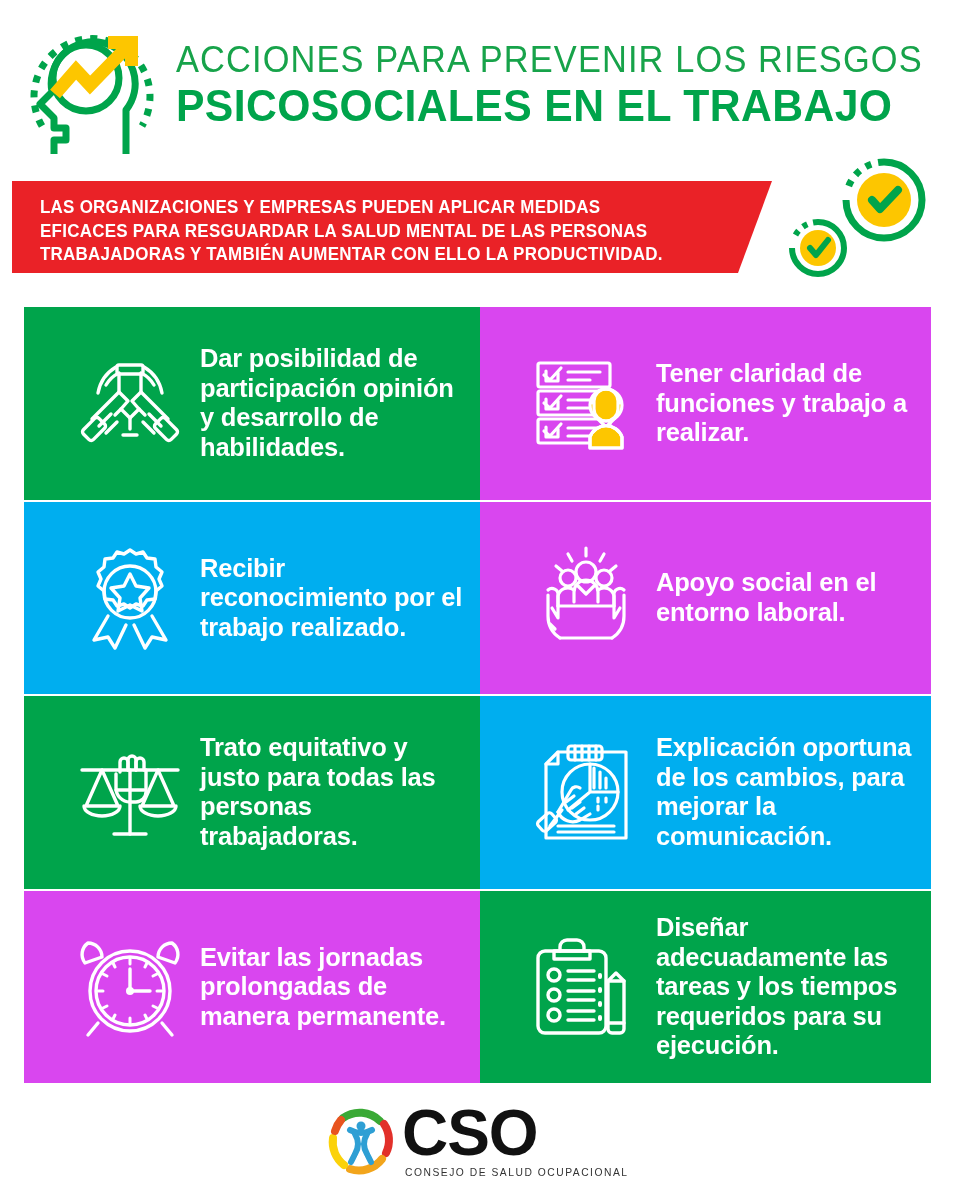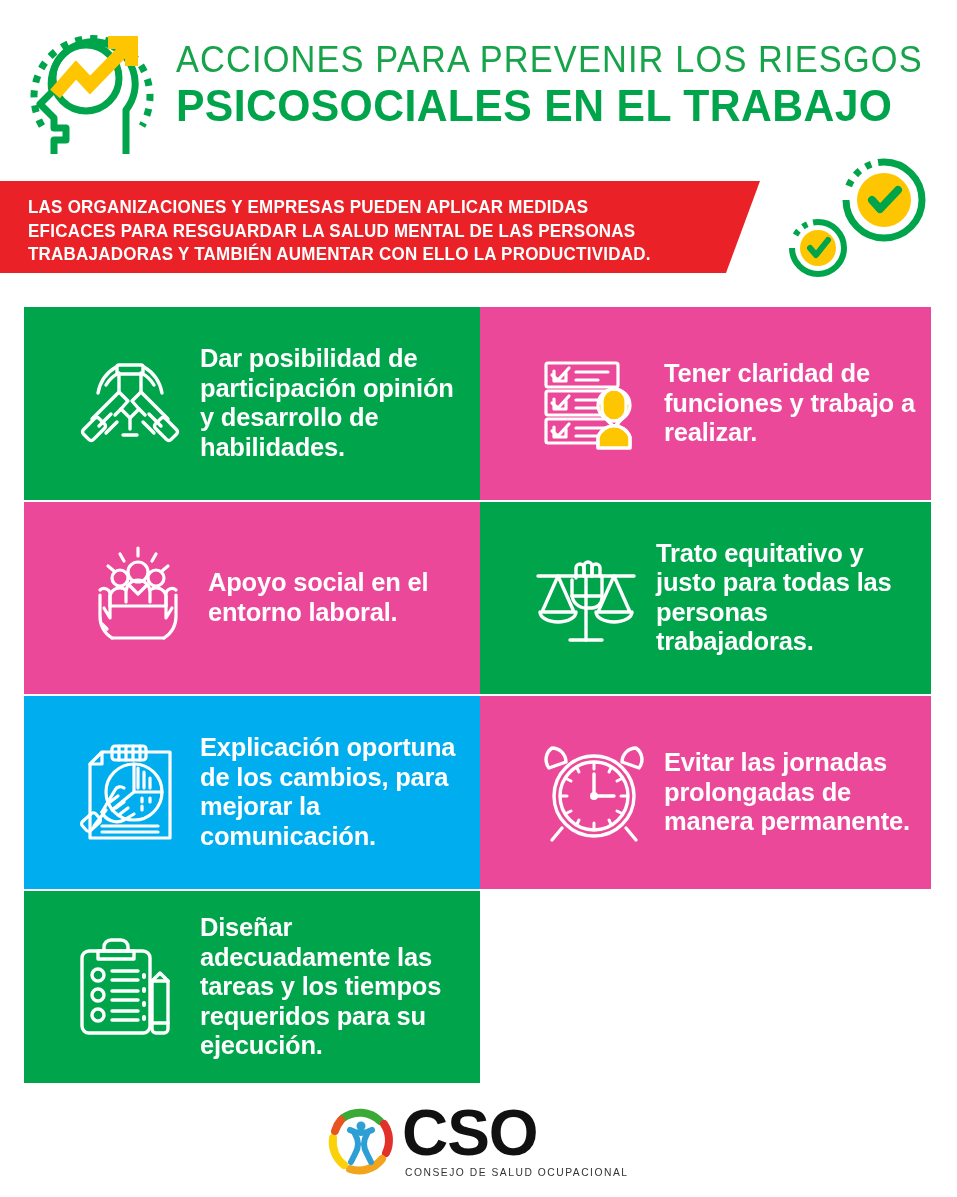--- a/index.html
+++ b/index.html
@@ -39,21 +39,21 @@
     letter-spacing:0.4px;
     color:#00a44b;
     font-weight:700;
     transform:scaleX(0.97);
     transform-origin:left center;
     white-space:nowrap;
     margin-top:2px;
   }
   
   .banner-wrap{
-    position:absolute;left:0;top:181px;width:760px;height:92px;
+    position:absolute;left:12px;top:181px;width:760px;height:92px;
   }
   .banner{
     position:absolute;left:0;top:0;width:760px;height:92px;
     background:#ea2227;
     clip-path:polygon(0 0, 760px 0, 726px 92px, 0 92px);
   }
   .banner-text{
     position:absolute;left:28px;top:15px;width:690px;
     color:#ffffff;
     font-family:"Liberation Sans Narrow","Liberation Sans",sans-serif;
@@ -90,21 +90,21 @@
   .cell .txt{
     flex:1 1 auto;
     color:#ffffff;
     font-weight:700;
     font-size:25.5px;
     line-height:29.5px;
     letter-spacing:-0.2px;
     padding-right:14px;
   }
   .bg-green{background:#00a44b;}
-  .bg-yellow{background:#ec4899;padding-left:8px;}
+  .bg-yellow{background:#d946ef;}
   .bg-blue{background:#00aeef;}
   
   .footer{
     position:absolute;left:0;top:1095px;width:957px;height:102px;
     display:flex;align-items:flex-start;justify-content:center;
   }
   .logo{
     display:flex;align-items:center;gap:4px;
     margin-top:8px;
     text-align:center;
@@ -243,20 +243,36 @@
         <path d="M64 58 A14 14 0 0 1 92 58"></path>
         <path d="M69 73 L78 82 L87 73"></path>
         <path d="M62 103 L62 92 A17 17 0 0 1 94 92 L94 103 Z" fill="#fdc600"></path>
         <path d="M62 103 L62 92 A17 17 0 0 1 94 92 L94 103"></path>
         <path d="M64 103 L92 103"></path>
       </svg>
     </div>
     <div class="txt">Tener claridad de funciones y trabajo a realizar.</div>
   </div>
 
+  <div class="cell bg-blue">
+    <div class="icon">
+      <svg viewBox="0 0 116 116" fill="none" stroke="#ffffff" stroke-width="3.4" stroke-linecap="round" stroke-linejoin="round" xmlns="http://www.w3.org/2000/svg">
+
+        <path d="M58 10
+                 l6 4 7 -2 4 6 8 1 1 8 6 5 -3 7 3 7 -6 5 -1 8 -8 1 -4 6 -7 -2 -6 4
+                 -6 -4 -7 2 -4 -6 -8 -1 -1 -8 -6 -5 3 -7 -3 -7 6 -5 1 -8 8 -1 4 -6 7 2 Z"></path>
+        <circle cx="58" cy="52" r="26"></circle>
+        <path d="M58 34 L64 46 L77 48 L68 58 L70 71 L58 65 L46 71 L48 58 L39 48 L52 46 Z"></path>
+
+        <path d="M36 76 L22 100 L36 97 L43 108 L54 85"></path>
+        <path d="M80 76 L94 100 L80 97 L73 108 L62 85"></path>
+      </svg>
+    </div>
+    <div class="txt">Recibir reconocimiento por el trabajo realizado.</div>
+  </div>
 
   <div class="cell bg-yellow">
     <div class="icon">
       <svg viewBox="0 0 116 116" fill="none" stroke="#ffffff" stroke-width="3.2" stroke-linecap="round" stroke-linejoin="round" xmlns="http://www.w3.org/2000/svg">
 
         <path d="M58 8 L58 16 M40 14 L44 21 M76 14 L72 21 M28 26 L34 31 M88 26 L82 31"></path>
 
         <circle cx="58" cy="32" r="10"></circle>
         <circle cx="40" cy="38" r="8"></circle>
         <circle cx="76" cy="38" r="8"></circle>

